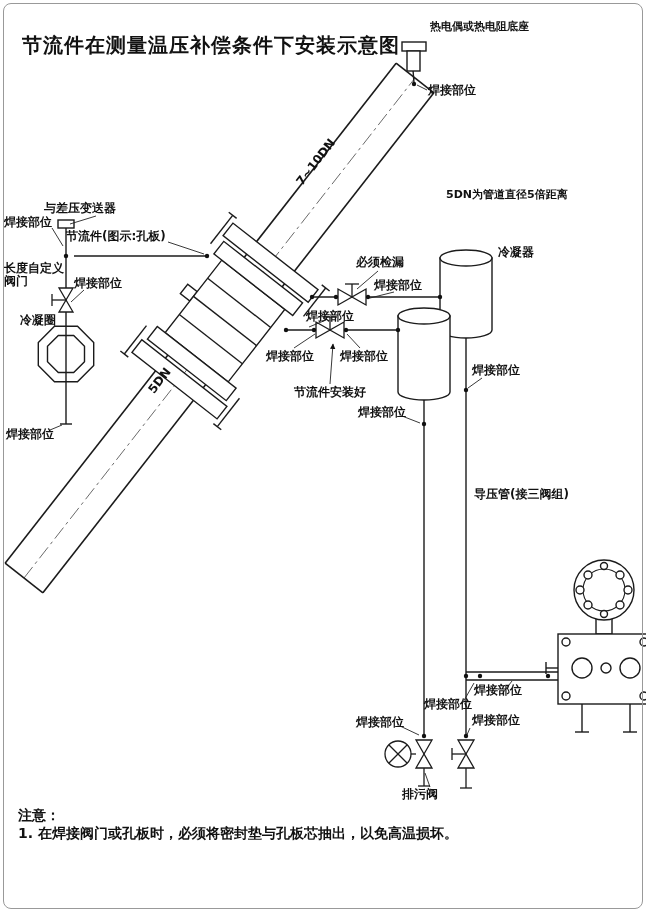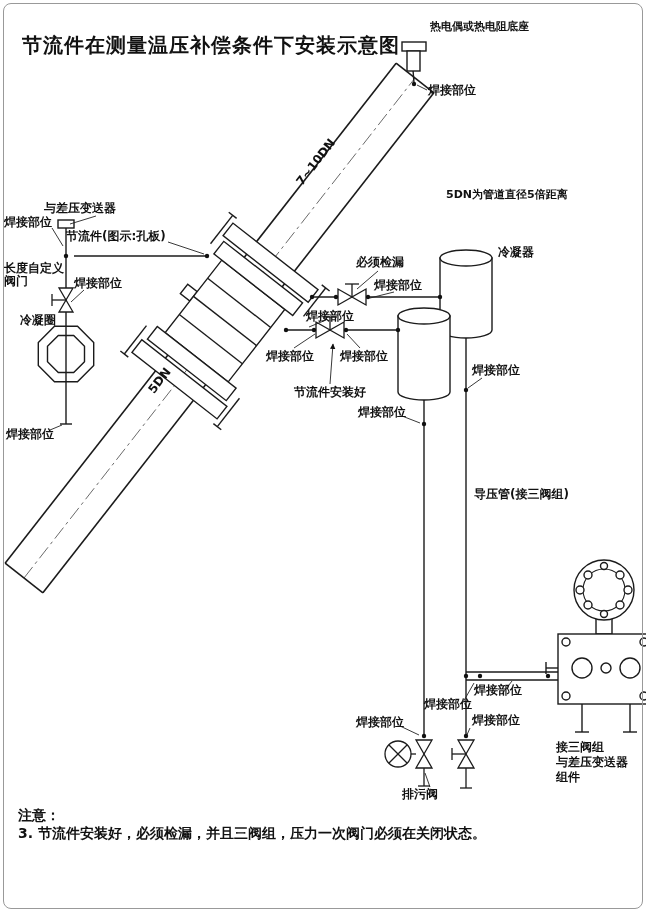--- a/index.html
+++ b/index.html
@@ -253,26 +253,21 @@
 
   <div class="lbl" style="left:472px;top:364px">焊接部位</div>
   <div class="lbl" style="left:358px;top:406px">焊接部位</div>
   <div class="lbl" style="left:474px;top:488px">导压管(接三阀组)</div>
 
   <div class="lbl" style="left:474px;top:684px">焊接部位</div>
   <div class="lbl" style="left:424px;top:698px">焊接部位</div>
   <div class="lbl" style="left:356px;top:716px">焊接部位</div>
   <div class="lbl" style="left:472px;top:714px">焊接部位</div>
 
-  <div class="lbl" style="left:556px;top:740px;line-height:15px">
-    <div>接三阀组</div>
-    <div>与差压变送器</div>
-    <div>组件</div>
-  </div>
   <div class="lbl" style="left:402px;top:788px">排污阀</div>
 
   <div class="notes" style="left:18px;top:806px">
     <div class="notes-h">注意：</div>
-    <div>3. 节流件安装好，必须检漏，并且三阀组，压力一次阀门必须在关闭状态。</div>
+    <div>1. 在焊接阀门或孔板时，必须将密封垫与孔板芯抽出，以免高温损坏。</div>
   </div>
 
   <div class="frame"></div>
 </div>
 
 </body></html>

